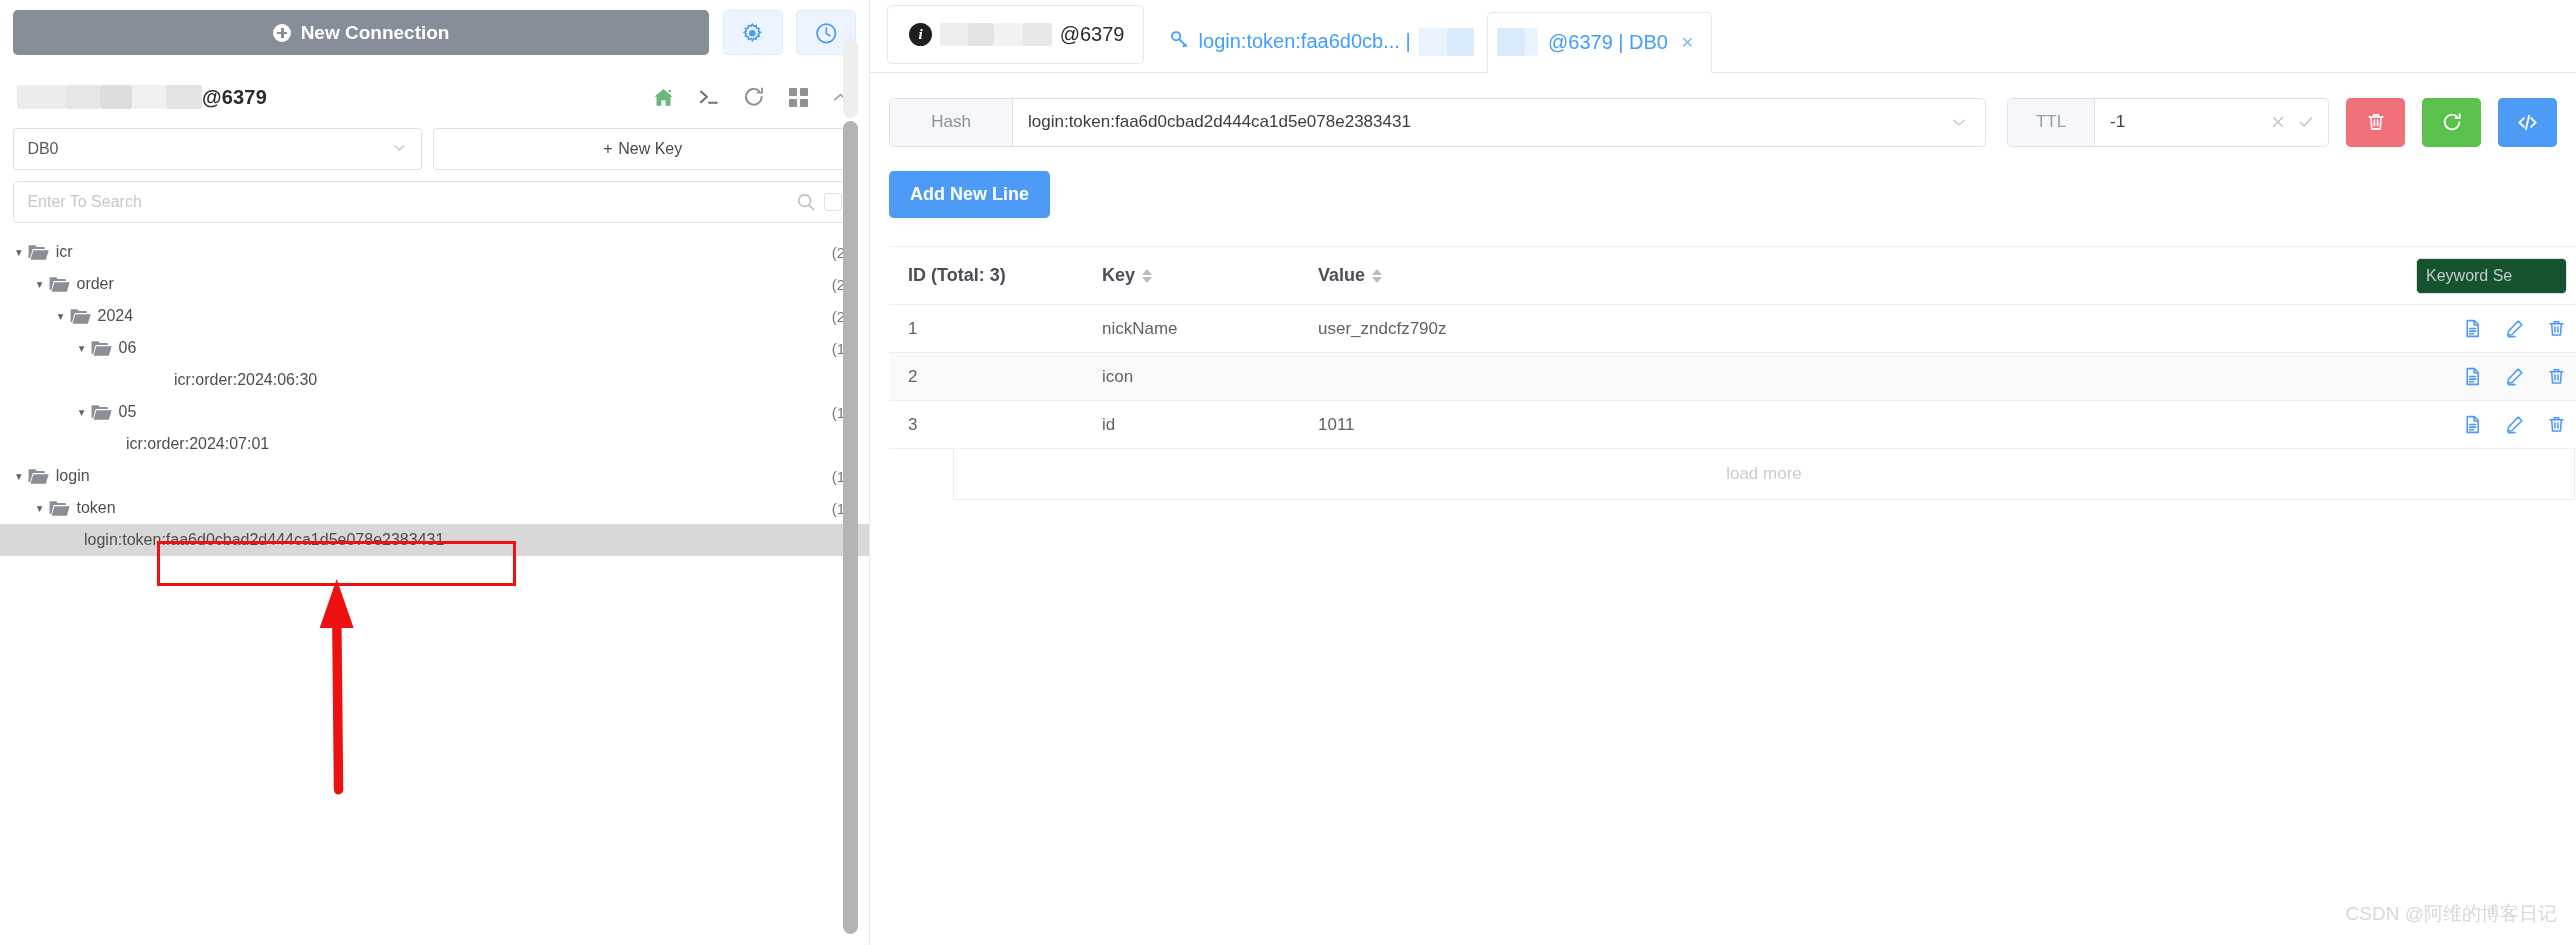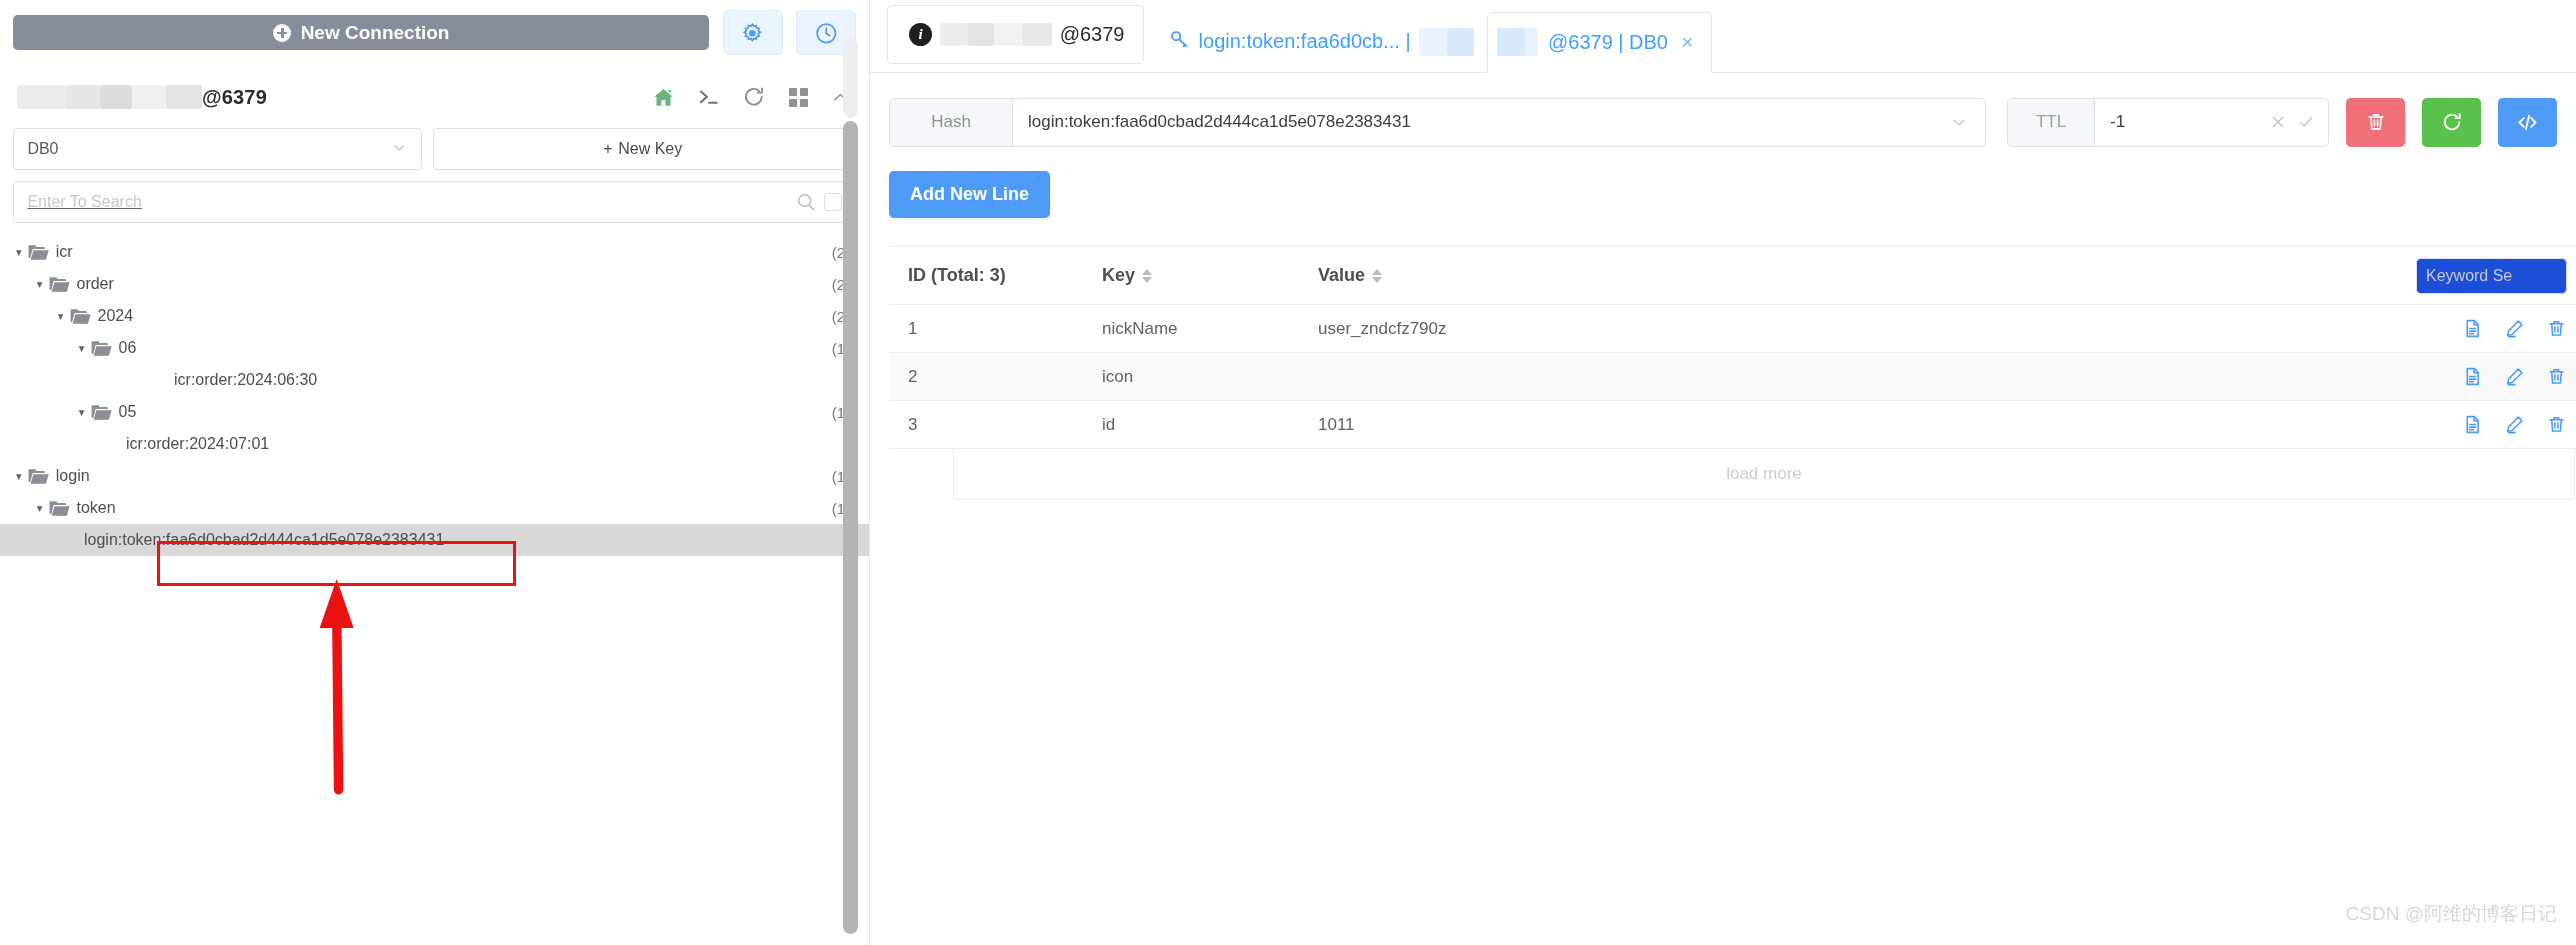--- a/index.html
+++ b/index.html
@@ -18,21 +18,21 @@
     position: relative;
     flex: 0 0 870px;
     border-right: 0.9px solid #e8e8e8;
   }
   .left-top-row {
     display: flex; align-items: center;
     padding: 10.4px 13.2px 0 13.2px;
     gap: 13.2px;
   }
   .new-connection-btn {
-    flex: 1 1 auto; height: 35px;
+    flex: 1 1 auto; height: 45px;
     background: #878e99;
     color: #ffffff;
     border-radius: 4.7px;
     display: flex; align-items: center; justify-content: center;
     gap: 9.5px;
     font-size: 19px; font-weight: bold;
     cursor: pointer;
     user-select: none;
   }
   .plus-circle {
@@ -96,21 +96,20 @@
   .search-box {
     height: 42px; border: 0.9px solid #dcdfe6; border-radius: 3.8px;
     display: flex; align-items: center; padding: 0 9.5px 0 13.2px;
     background: #fff;
   }
   .search-box input {
     flex: 1 1 auto; border: none; outline: none;
     font-size: 16px; color: #606266;
     font-family: "Liberation Sans", sans-serif;
     background: transparent;
-    text-decoration: underline;
   }
   .search-box input::placeholder { color: #c4c7cd; }
   .search-box .sicon { color: #b8bcc4; display:flex; align-items:center; margin-right: 7.6px;}
   .search-box .cbox {
     width: 18px; height: 18px; border: 0.9px solid #dcdfe6; border-radius: 2.8px;
     cursor: pointer;
   }
 
   
   .tree { margin-top: 13.2px; }
@@ -260,21 +259,21 @@
   .sorter i { display: block; width: 0; height: 0; border-left: 5.7px solid transparent; border-right: 5.7px solid transparent; }
   .sorter i.up { border-bottom: 6.6px solid #b9bcc2; }
   .sorter i.dn { border-top: 6.6px solid #b9bcc2; }
 
   .kw-input {
     position: absolute; right: 9.5px; top: 11.3px;
     width: 151px; height: 36px;
     border: 0.9px solid #dcdfe6; border-radius: 4.7px;
     display: flex; align-items: center; padding: 0 9.5px;
     font-size: 16px; color: #c8cbd1; font-weight: normal;
-    overflow: hidden; white-space: nowrap; background: #1d4ed8;
+    overflow: hidden; white-space: nowrap; background: #14532d;
   }
   .tbl-row {
     display: flex; align-items: center; height: 48px;
     border-bottom: 0.9px solid #ebeef5;
     font-size: 17px; color: #5e6268;
   }
   .tbl-row.alt { background: #fafafa; }
   .row-icons { display: flex; align-items: center; justify-content: flex-end; gap: 21px; padding-right: 9.5px; color: #4d9bf7; }
   .row-icons span { cursor: pointer; display: flex; }
 

